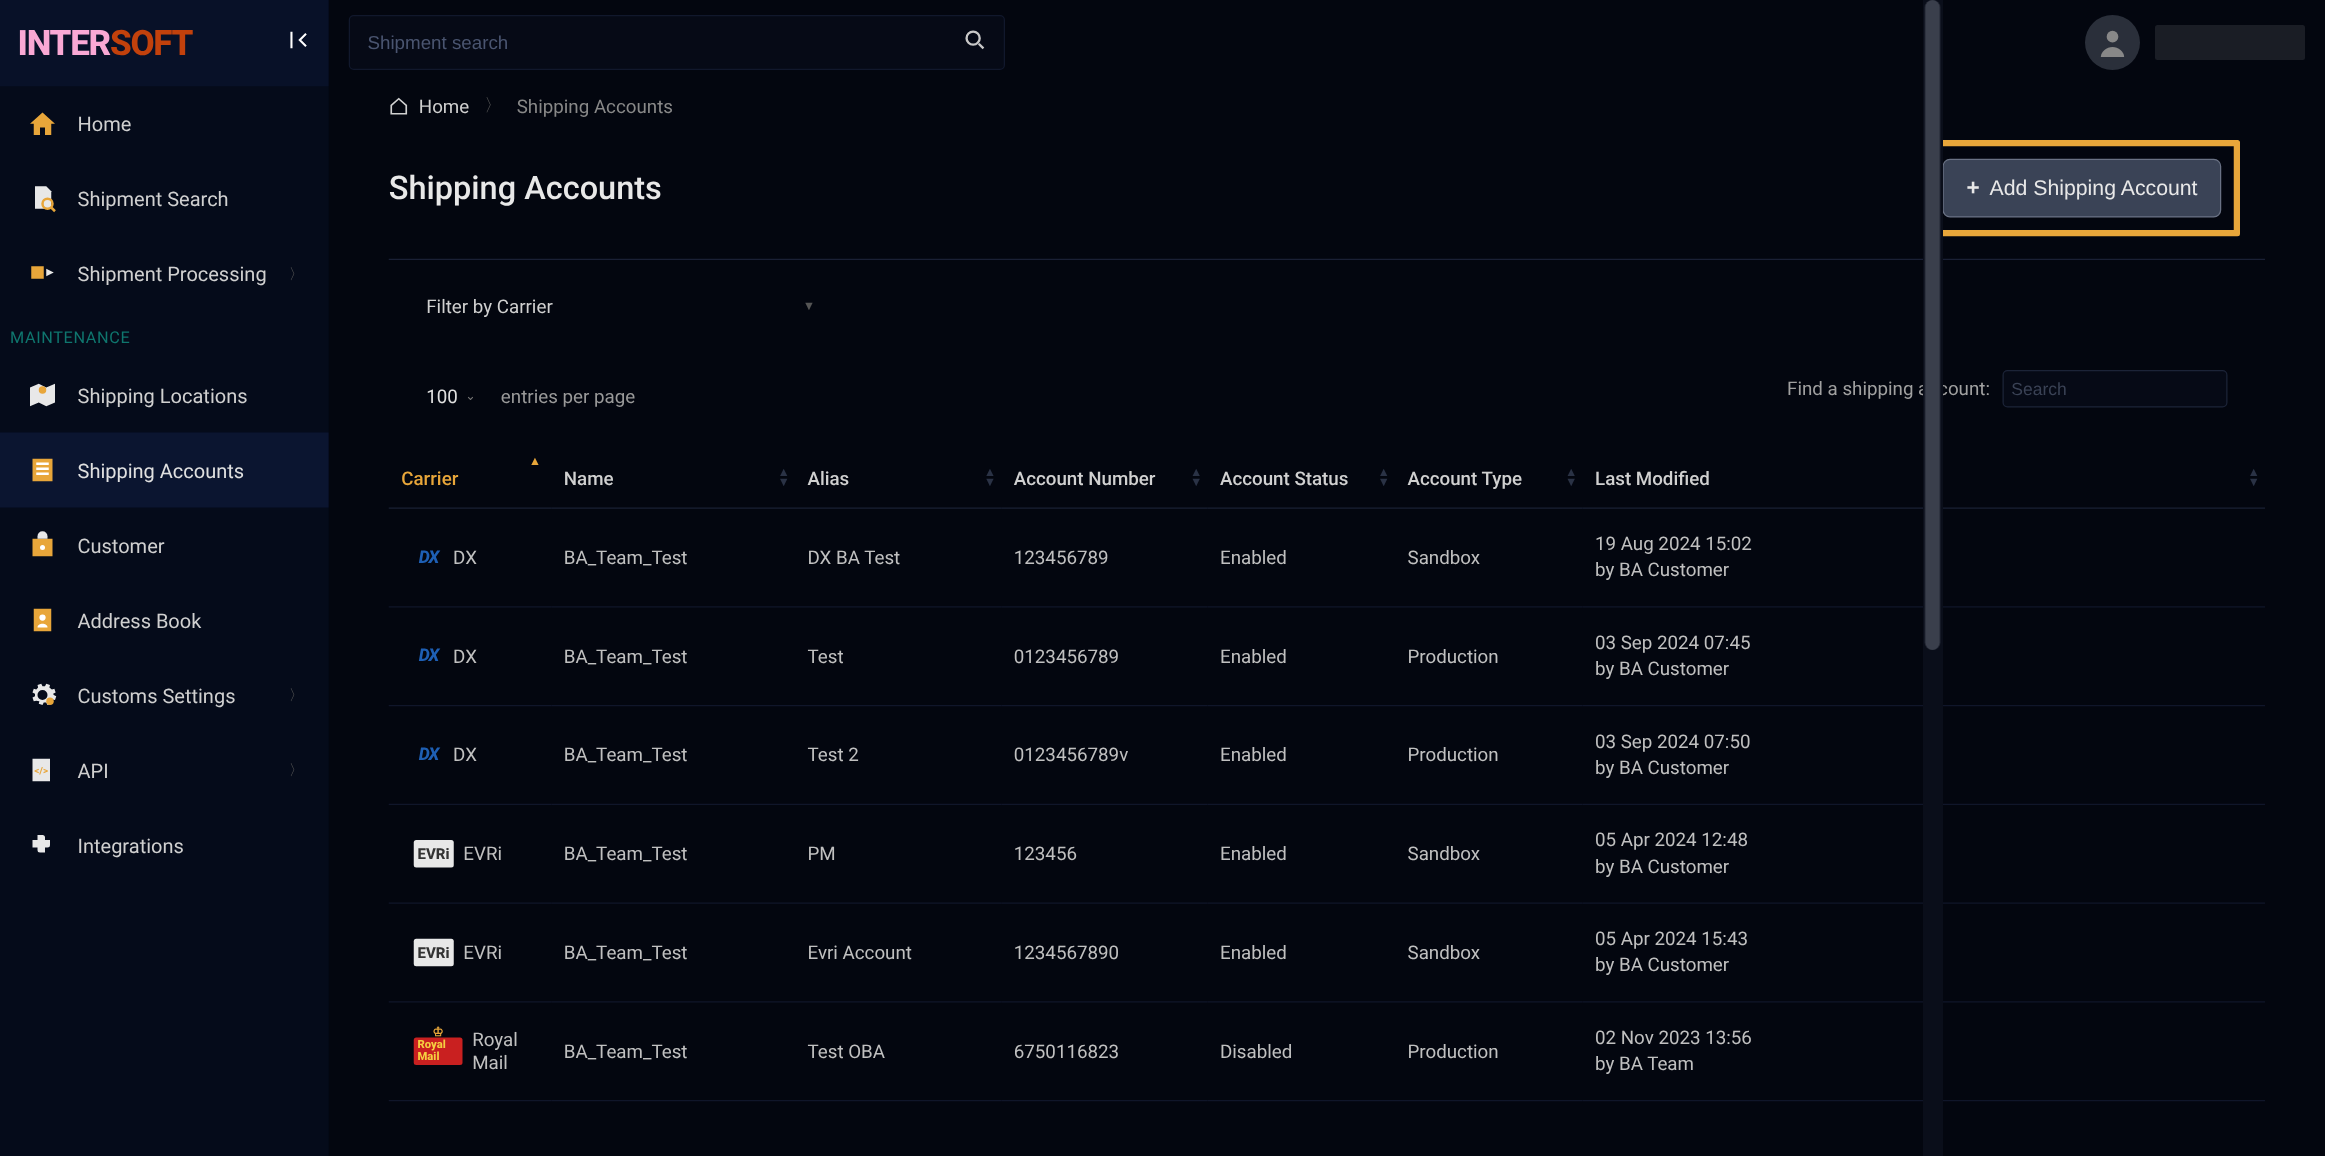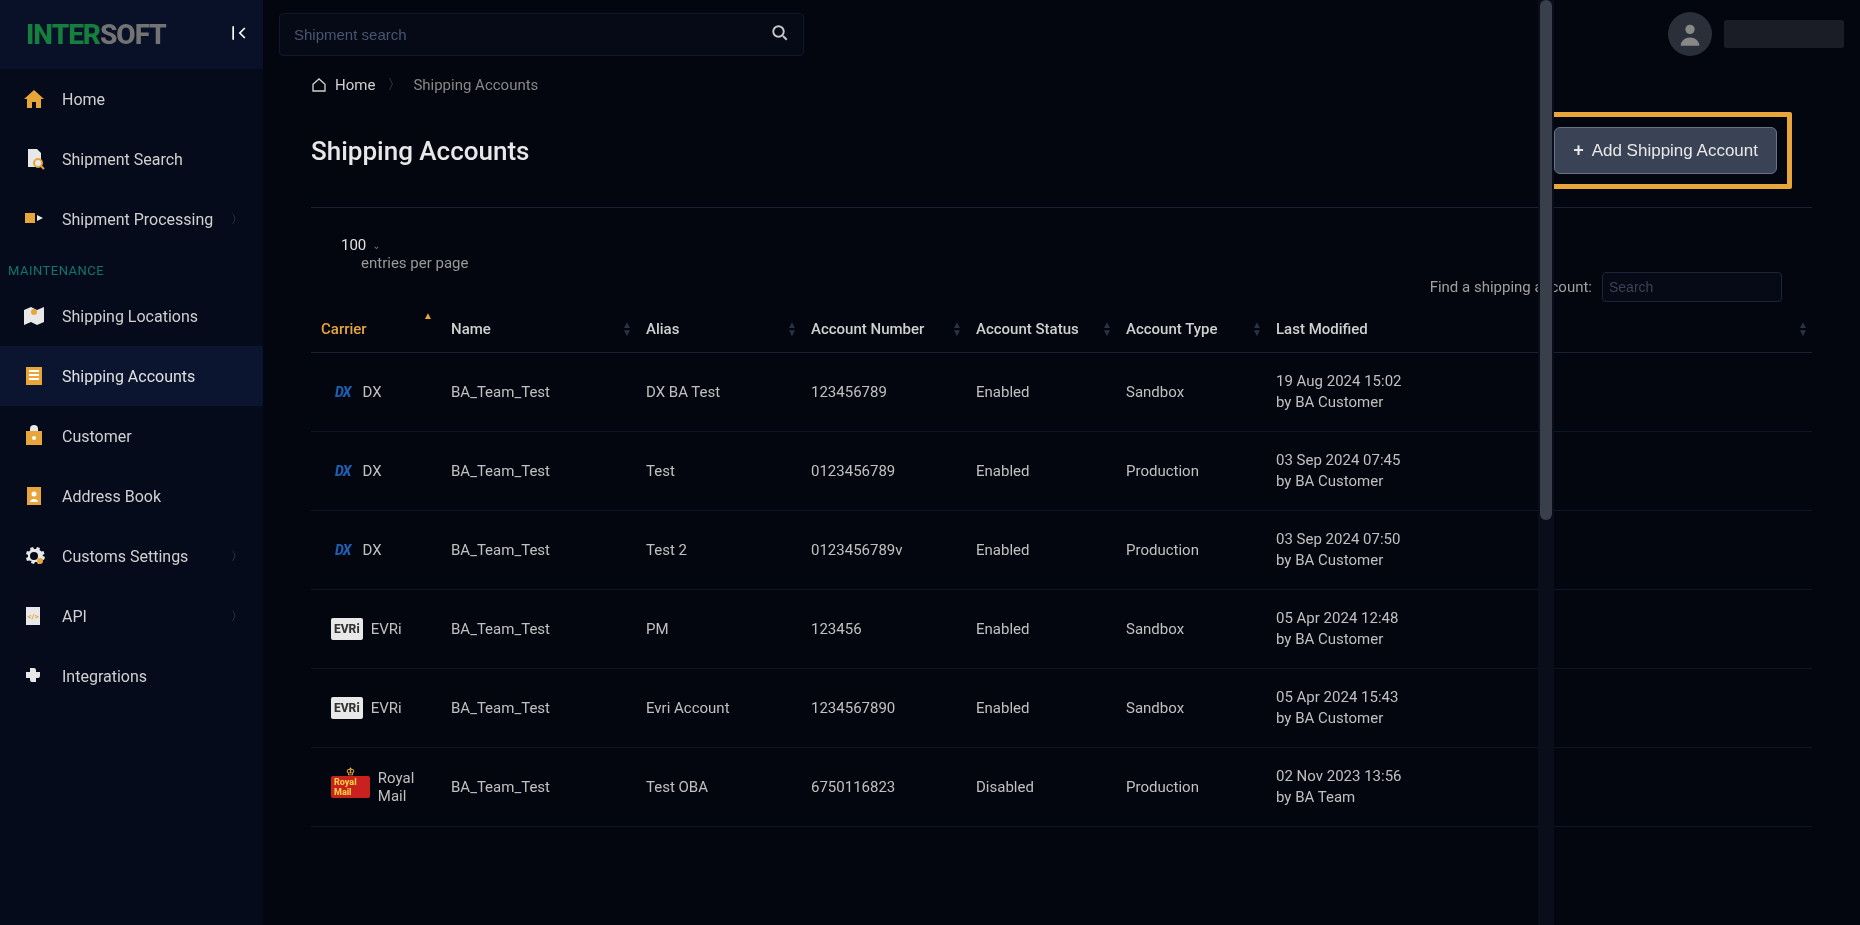--- a/index.html
+++ b/index.html
@@ -22,22 +22,22 @@
   flex-shrink: 0;
   overflow-y: auto;
 }
 .logo-row {
   display: flex;
   align-items: center;
   padding: 18px 14px;
   background: #081128;
 }
 .logo { font-size: 28px; font-weight: 800; letter-spacing: -1px; }
-.logo .l1 { color: #15803d; margin-left: 12px; }
-.logo .l2 { color: #737373; }
+.logo .l1 { color: #f9a8d4; }
+.logo .l2 { color: #c2410c; }
 .collapse-btn { margin-left: auto; color: #fff; font-size: 18px; cursor: pointer; }
 .nav-item {
   display: flex;
   align-items: center;
   padding: 18px 20px;
   color: #d0d0d0;
   font-size: 16px;
   cursor: pointer;
   gap: 14px;
 }
@@ -141,26 +141,25 @@
   font-size: 15px;
   display: inline-flex;
   align-items: center;
   gap: 200px;
   cursor: pointer;
 }
 .filter-dd .dd-caret { color: #555; font-size: 10px; }
 
 .table-toolbar {
   display: flex;
-  align-items: flex-start;
+  align-items: flex-end;
   padding: 0 30px;
-  margin-bottom: 4px;
+  margin-bottom: 34px;
   font-size: 15px;
   color: #b0b0b0;
-  flex-direction: column;
 }
 .entries-dd { color: #e0e0e0; display: inline-flex; align-items: center; gap: 6px; cursor: pointer; }
 .entries-dd .dd-caret { color: #777; font-size: 10px; }
 .entries-label { margin-left: 20px; color: #999; }
 .find-group { margin-left: auto; display: flex; align-items: center; gap: 10px; }
 .find-label { color: #a0a0a0; }
 .find-input {
   background: #060a16;
   border: 1px solid #1c2438;
   border-radius: 4px;
@@ -411,20 +410,26 @@
         <div class="add-btn-wrap">
           <button class="add-btn">
             <span class="plus">+</span>
             <span>Add Shipping Account</span>
           </button>
         </div>
       </div>
 
       <div class="hr"></div>
 
+      <div class="filter-row">
+        <div class="filter-dd">
+          <span>Filter by Carrier</span>
+          <span class="dd-caret">▼</span>
+        </div>
+      </div>
 
       <div class="table-toolbar">
         <span class="entries-dd">
           <span>100</span>
           <span class="dd-caret">⌄</span>
         </span>
         <span class="entries-label">entries per page</span>
         <div class="find-group">
           <span class="find-label">Find a shipping account:</span>
           <input class="find-input" type="text" placeholder="Search" style="">

